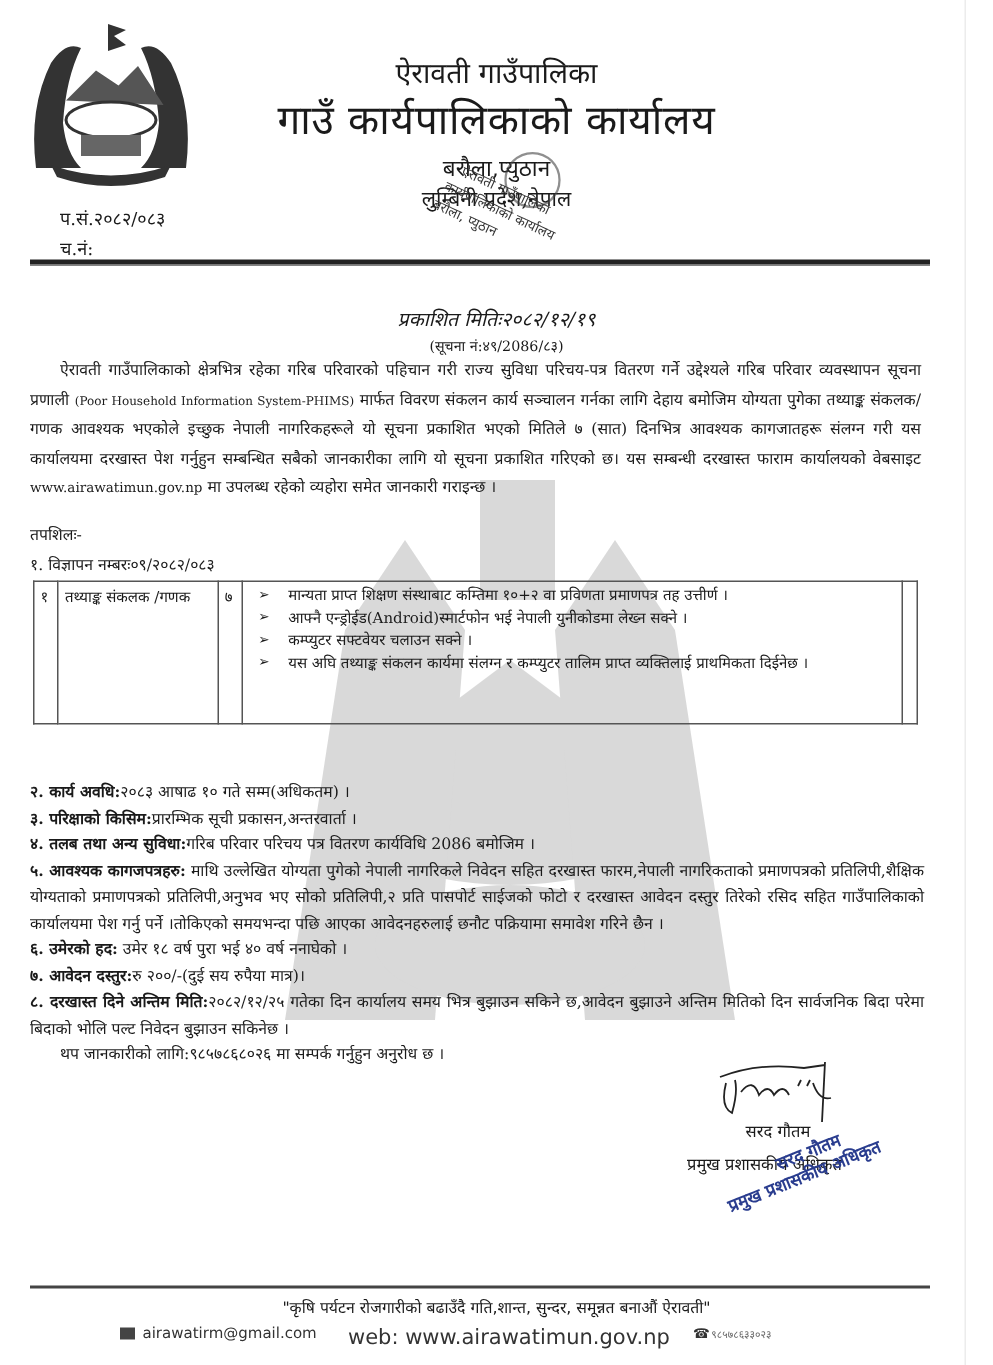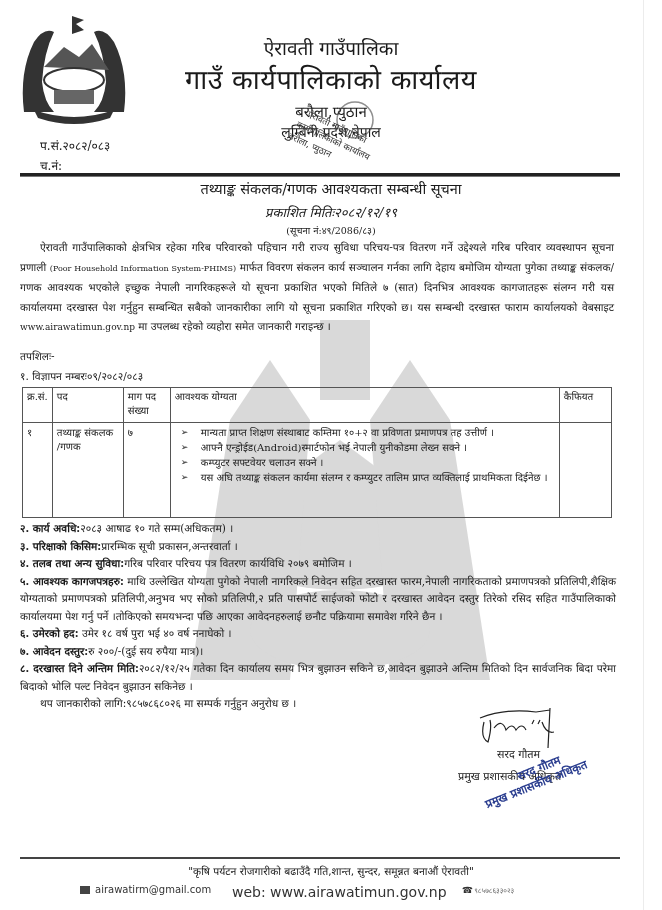--- a/index.html
+++ b/index.html
@@ -107,59 +107,51 @@
     <circle cx="85" cy="22" r="18" fill="none" stroke="#444" stroke-width="1.5" opacity="0.6"></circle>
     <g font-size="9" fill="#333" font-family="DejaVu Sans, sans-serif" transform="rotate(25 60 40)">
       <text x="30" y="30">ऐरावती गाउँपालिका</text>
       <text x="24" y="44">कार्यपालिकाको कार्यालय</text>
       <text x="22" y="58">बरौला, प्युठान</text>
     </g>
   </svg>
 
   <div class="hdr-rule"></div>
 
-  <div class="title">तथ्याङ्क संकलक/गणक आवश्यकता सम्बन्धी सूचना</div>
   <div class="pubdate">प्रकाशित मितिः२०८२/१२/१९</div>
   <div class="notice-no">(सूचना नं:४९/2086/८३)</div>
 
   <div class="intro"><span class="indent"></span><span>ऐरावती गाउँपालिकाको क्षेत्रभित्र रहेका गरिब परिवारको पहिचान गरी राज्य सुविधा परिचय-पत्र वितरण गर्ने उद्देश्यले गरिब परिवार व्यवस्थापन सूचना प्रणाली </span><span class="eng">(Poor Household Information System-PHIMS)</span><span> मार्फत विवरण संकलन कार्य सञ्चालन गर्नका लागि देहाय बमोजिम योग्यता पुगेका तथ्याङ्क संकलक/गणक आवश्यक भएकोले इच्छुक नेपाली नागरिकहरूले यो सूचना प्रकाशित भएको मितिले ७ (सात) दिनभित्र आवश्यक कागजातहरू संलग्न गरी यस कार्यालयमा दरखास्त पेश गर्नुहुन सम्बन्धित सबैको जानकारीका लागि यो सूचना प्रकाशित गरिएको छ। यस सम्बन्धी दरखास्त फाराम कार्यालयको वेबसाइट </span><span class="eng" style="font-size:9px">www.airawatimun.gov.np</span><span> मा उपलब्ध रहेको व्यहोरा समेत जानकारी गराइन्छ ।</span></div>
 
   <div class="tapsil">तपशिलः-</div>
   <div class="ad-no">१.  विज्ञापन नम्बरः०९/२०८२/०८३</div>
 
   <table class="req">
     <tbody>
-        <tr>
-      <th class="col-sn">क्र.सं.</th>
-      <th class="col-post">पद</th>
-      <th class="col-num">माग पद संख्या</th>
-      <th class="col-req">आवश्यक योग्यता</th>
-      <th>कैफियत</th>
-    </tr>
     <tr>
       <td>१</td>
       <td>तथ्याङ्क संकलक /गणक</td>
       <td>७</td>
       <td>
         <ul class="req-list">
           <li><span class="arrow">➢</span><span>मान्यता प्राप्त शिक्षण संस्थाबाट कम्तिमा १०+२ वा प्रविणता प्रमाणपत्र तह उत्तीर्ण ।</span></li>
           <li><span class="arrow">➢</span><span>आफ्नै एन्ड्रोईड(Android)स्मार्टफोन भई नेपाली युनीकोडमा लेख्न सक्ने ।</span></li>
           <li><span class="arrow">➢</span><span>कम्प्युटर सफ्टवेयर चलाउन सक्ने ।</span></li>
           <li><span class="arrow">➢</span><span>यस अघि तथ्याङ्क संकलन कार्यमा संलग्न र कम्प्युटर तालिम प्राप्त व्यक्तिलाई प्राथमिकता दिईनेछ ।</span></li>
         </ul>
       </td>
       <td></td>
     </tr>
   </tbody>
     </table>
 
   <div class="points">
     <p><b>२. कार्य अवधि:</b><span>२०८३ आषाढ १० गते सम्म(अधिकतम) ।</span></p>
     <p><b>३. परिक्षाको किसिम:</b><span>प्रारम्भिक सूची प्रकासन,अन्तरवार्ता ।</span></p>
-    <p><b>४. तलब तथा अन्य सुविधा:</b><span>गरिब परिवार परिचय पत्र वितरण कार्यविधि २०७९ बमोजिम ।</span></p>
+    <p><b>४. तलब तथा अन्य सुविधा:</b><span>गरिब परिवार परिचय पत्र वितरण कार्यविधि 2086 बमोजिम ।</span></p>
     <p><b>५. आवश्यक कागजपत्रहरु:</b><span> माथि उल्लेखित योग्यता पुगेको नेपाली नागरिकले निवेदन सहित दरखास्त फारम,नेपाली नागरिकताको प्रमाणपत्रको प्रतिलिपी,शैक्षिक योग्यताको प्रमाणपत्रको प्रतिलिपी,अनुभव भए सोको प्रतिलिपी,२ प्रति पासपोर्ट साईजको फोटो र दरखास्त आवेदन दस्तुर तिरेको रसिद सहित गाउँपालिकाको कार्यालयमा पेश गर्नु पर्ने ।तोकिएको समयभन्दा पछि आएका आवेदनहरुलाई छनौट पक्रियामा समावेश गरिने छैन ।</span></p>
     <p><b>६. उमेरको हद:</b><span> उमेर १८ वर्ष पुरा भई ४० वर्ष ननाघेको ।</span></p>
     <p><b>७. आवेदन दस्तुर:</b><span>रु २००/-(दुई सय रुपैया मात्र)।</span></p>
     <p><b>८. दरखास्त दिने अन्तिम मिति:</b><span>२०८२/१२/२५ गतेका दिन कार्यालय समय भित्र बुझाउन सकिने छ,आवेदन बुझाउने अन्तिम मितिको दिन सार्वजनिक बिदा परेमा बिदाको भोलि पल्ट निवेदन बुझाउन सकिनेछ ।</span></p>
     <p class="contact">थप जानकारीको लागि:९८५७८६८०२६ मा सम्पर्क गर्नुहुन अनुरोध छ ।</p>
   </div>
 
   <svg class="sig" viewBox="0 0 80 40">
     <path d="M4 10 Q30 0 60 4 L74 2 M8 14 Q4 30 12 34 Q16 20 14 12 M18 20 Q26 10 30 22 Q36 14 40 22 Q46 14 50 22 M56 16 L58 12 M62 16 L64 12 M66 14 Q70 26 78 24 M74 0 L72 40" fill="none" stroke="#222" stroke-width="1.2"></path>
   </svg>

